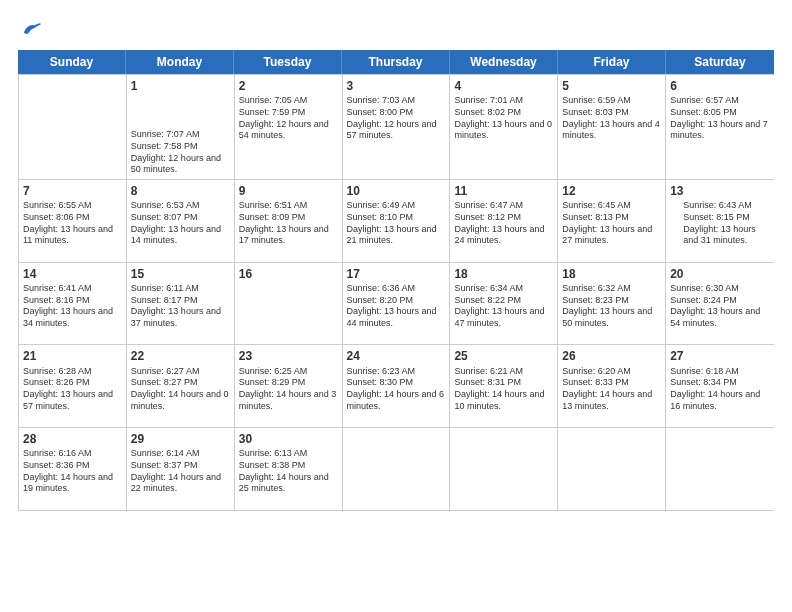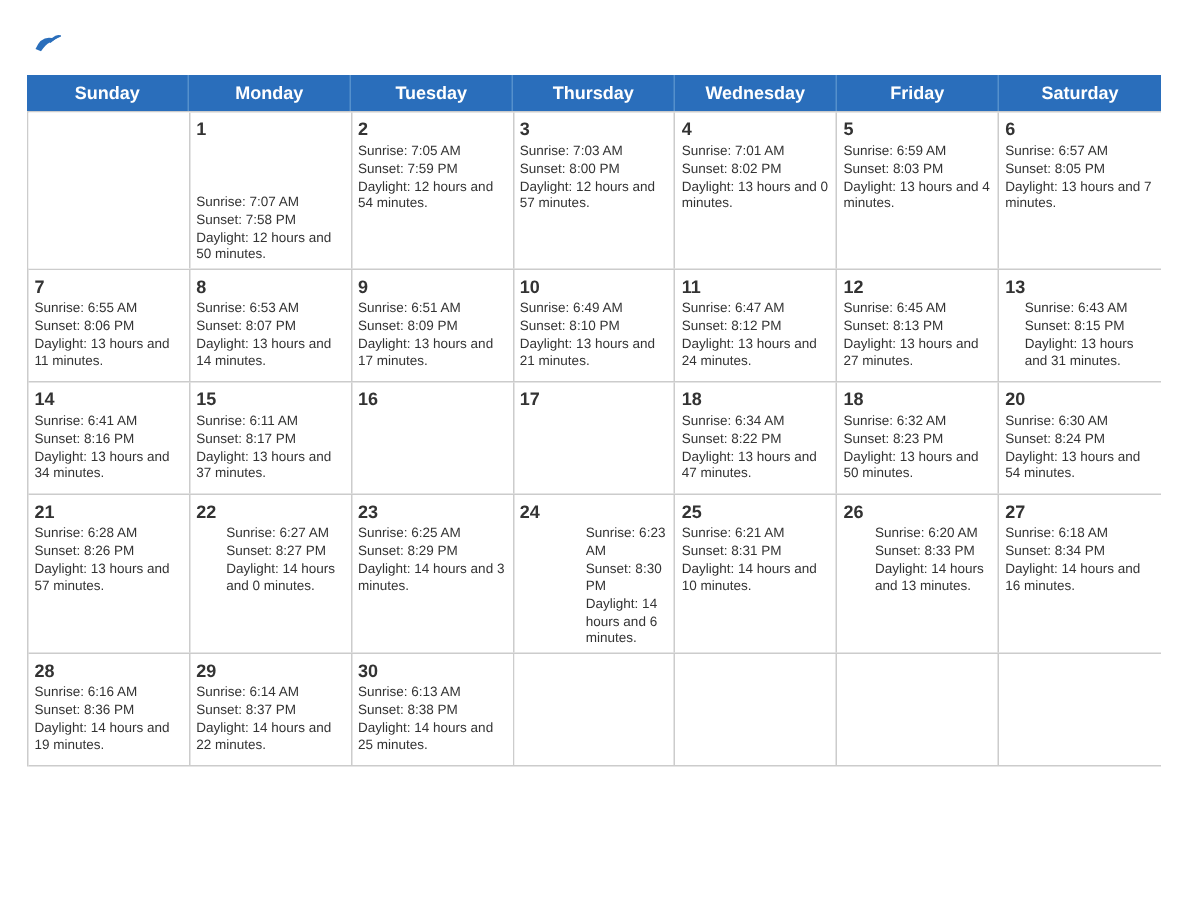--- a/index.html
+++ b/index.html
@@ -241,20 +241,23 @@
             <div class="day-num">15</div>
             <div class="cell-info" style="white-space: pre-line;">Sunrise: 6:11 AM
 Sunset: 8:17 PM
 Daylight: 13 hours and 37 minutes.</div>
           </div>
           <div class="cal-cell">
             <div class="day-num">16</div>
           </div>
           <div class="cal-cell">
             <div class="day-num">17</div>
+            <div class="cell-info" style="white-space: pre-line;">Sunrise: 6:36 AM
+Sunset: 8:20 PM
+Daylight: 13 hours and 44 minutes.</div>
           </div>
           <div class="cal-cell">
             <div class="day-num">18</div>
             <div class="cell-info" style="white-space: pre-line;">Sunrise: 6:34 AM
 Sunset: 8:22 PM
 Daylight: 13 hours and 47 minutes.</div>
           </div>
           <div class="cal-cell">
             <div class="day-num">18</div>
             <div class="cell-info" style="white-space: pre-line;">Sunrise: 6:32 AM
@@ -270,45 +273,45 @@
         </div>
         <div class="cal-row">
           <div class="cal-cell">
             <div class="day-num">21</div>
             <div class="cell-info" style="white-space: pre-line;">Sunrise: 6:28 AM
 Sunset: 8:26 PM
 Daylight: 13 hours and 57 minutes.</div>
           </div>
           <div class="cal-cell">
             <div class="day-num">22</div>
-            <div class="cell-info" style="white-space: pre-line; margin-left: 20px;">Sunrise: 6:27 AM
+            <div class="cell-info" style="white-space: pre-line;">Sunrise: 6:27 AM
 Sunset: 8:27 PM
 Daylight: 14 hours and 0 minutes.</div>
           </div>
           <div class="cal-cell">
             <div class="day-num">23</div>
             <div class="cell-info" style="white-space: pre-line;">Sunrise: 6:25 AM
 Sunset: 8:29 PM
 Daylight: 14 hours and 3 minutes.</div>
           </div>
           <div class="cal-cell">
             <div class="day-num">24</div>
-            <div class="cell-info" style="white-space: pre-line; margin-left: 44px;">Sunrise: 6:23 AM
+            <div class="cell-info" style="white-space: pre-line;">Sunrise: 6:23 AM
 Sunset: 8:30 PM
 Daylight: 14 hours and 6 minutes.</div>
           </div>
           <div class="cal-cell">
             <div class="day-num">25</div>
             <div class="cell-info" style="white-space: pre-line;">Sunrise: 6:21 AM
 Sunset: 8:31 PM
 Daylight: 14 hours and 10 minutes.</div>
           </div>
           <div class="cal-cell">
             <div class="day-num">26</div>
-            <div class="cell-info" style="white-space: pre-line; margin-left: 21px;">Sunrise: 6:20 AM
+            <div class="cell-info" style="white-space: pre-line;">Sunrise: 6:20 AM
 Sunset: 8:33 PM
 Daylight: 14 hours and 13 minutes.</div>
           </div>
           <div class="cal-cell">
             <div class="day-num">27</div>
             <div class="cell-info" style="white-space: pre-line;">Sunrise: 6:18 AM
 Sunset: 8:34 PM
 Daylight: 14 hours and 16 minutes.</div>
           </div>
         </div>

